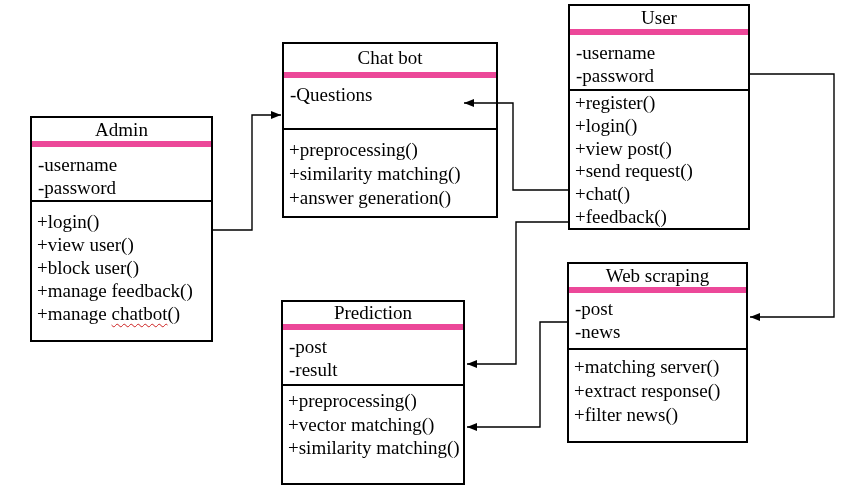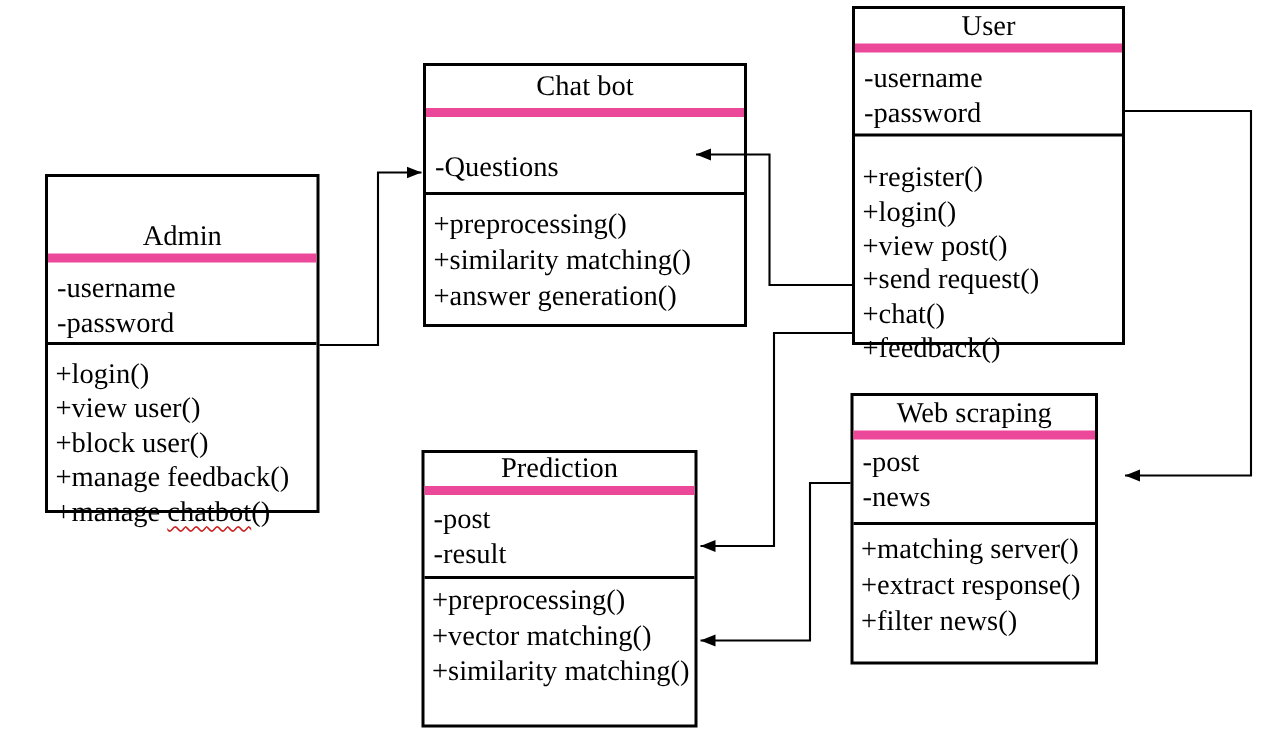--- a/index.html
+++ b/index.html
@@ -64,63 +64,63 @@
     stroke: #000000;
     stroke-width: 1.4;
   }
 </style>
 </head>
 <body>
 
 <div class="canvas">
 
   <div class="uml-class" style="left:30px; top:116px; width:183px; height:226px;">
-    <div class="cls-title" style="height:29px;margin-top:28px;">Admin</div>
+    <div class="cls-title" style="height:29px;">Admin</div>
     <div class="cls-attrs" style="height:55px; padding-top:6px; line-height:23px;">
       <div class="row">-username</div>
       <div class="row">-password</div>
     </div>
     <div class="cls-methods" style="padding-top:8px; line-height:23px;">
       <div class="row">+login()</div>
       <div class="row">+view user()</div>
       <div class="row">+block user()</div>
       <div class="row">+manage feedback()</div>
       <div class="row"><span>+manage </span><span class="misspelled">chatbot</span><span>()</span></div>
     </div>
   </div>
 
   <div class="uml-class" style="left:282px; top:24px; width:216px; height:176px;margin-top:18px;">
     <div class="cls-title" style="height:34px;">Chat bot</div>
-    <div class="cls-attrs" style="height:52px; padding-top:22px; line-height:23px;">
+    <div class="cls-attrs" style="height:52px; padding-top:5px; line-height:23px;">
       <div class="row">-Questions</div>
     </div>
     <div class="cls-methods" style="padding-top:8px; line-height:24px;">
       <div class="row">+preprocessing()</div>
       <div class="row">+similarity matching()</div>
       <div class="row">+answer generation()</div>
     </div>
   </div>
 
   <div class="uml-class" style="left:568px; top:4px; width:182px; height:226px;">
     <div class="cls-title" style="height:29px;">User</div>
     <div class="cls-attrs" style="height:56px; padding-top:6px; line-height:23px;">
       <div class="row">-username</div>
       <div class="row">-password</div>
     </div>
-    <div class="cls-methods" style="padding-top:17px; line-height:22.8px;">
+    <div class="cls-methods" style="padding-top:1px; line-height:22.8px;">
       <div class="row">+register()</div>
       <div class="row">+login()</div>
       <div class="row">+view post()</div>
       <div class="row">+send request()</div>
       <div class="row">+chat()</div>
       <div class="row">+feedback()</div>
     </div>
   </div>
 
-  <div class="uml-class" style="left:567px; top:262px; width:165px; height:181px;">
+  <div class="uml-class" style="left:567px; top:262px; width:181px; height:181px;">
     <div class="cls-title" style="height:29px;">Web scraping</div>
     <div class="cls-attrs" style="height:57px; padding-top:4px; line-height:23px;">
       <div class="row">-post</div>
       <div class="row">-news</div>
     </div>
     <div class="cls-methods" style="padding-top:5px; line-height:24px;">
       <div class="row">+matching server()</div>
       <div class="row">+extract response()</div>
       <div class="row">+filter news()</div>
     </div>

